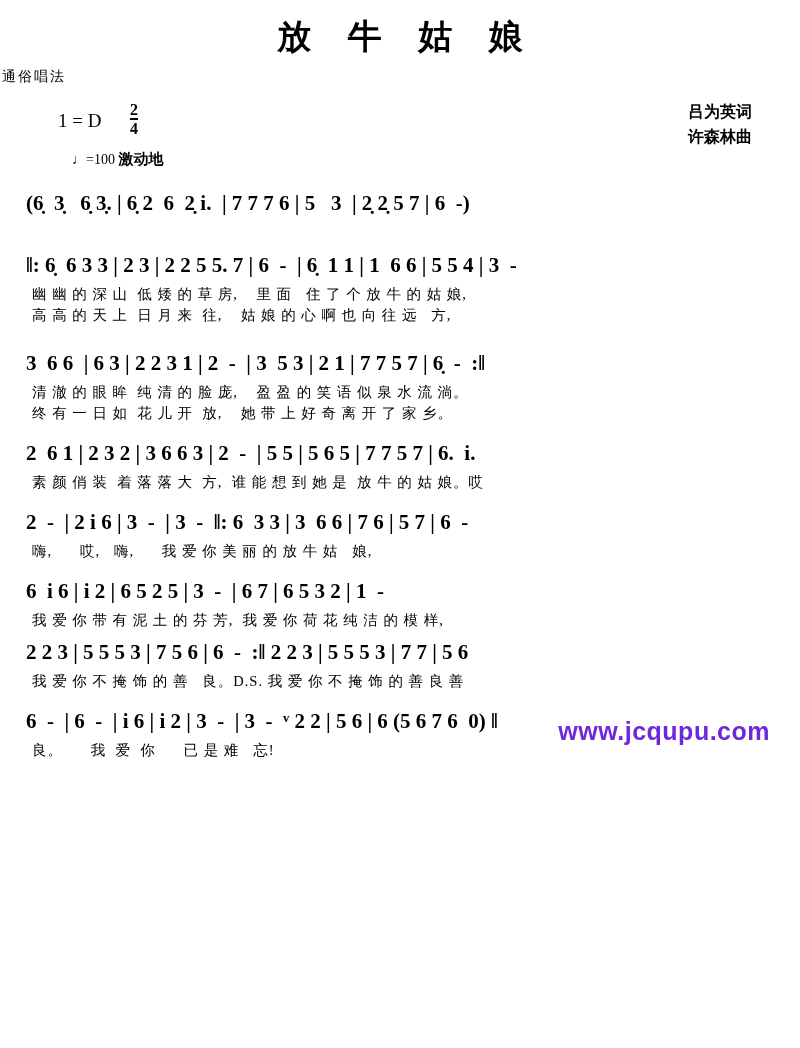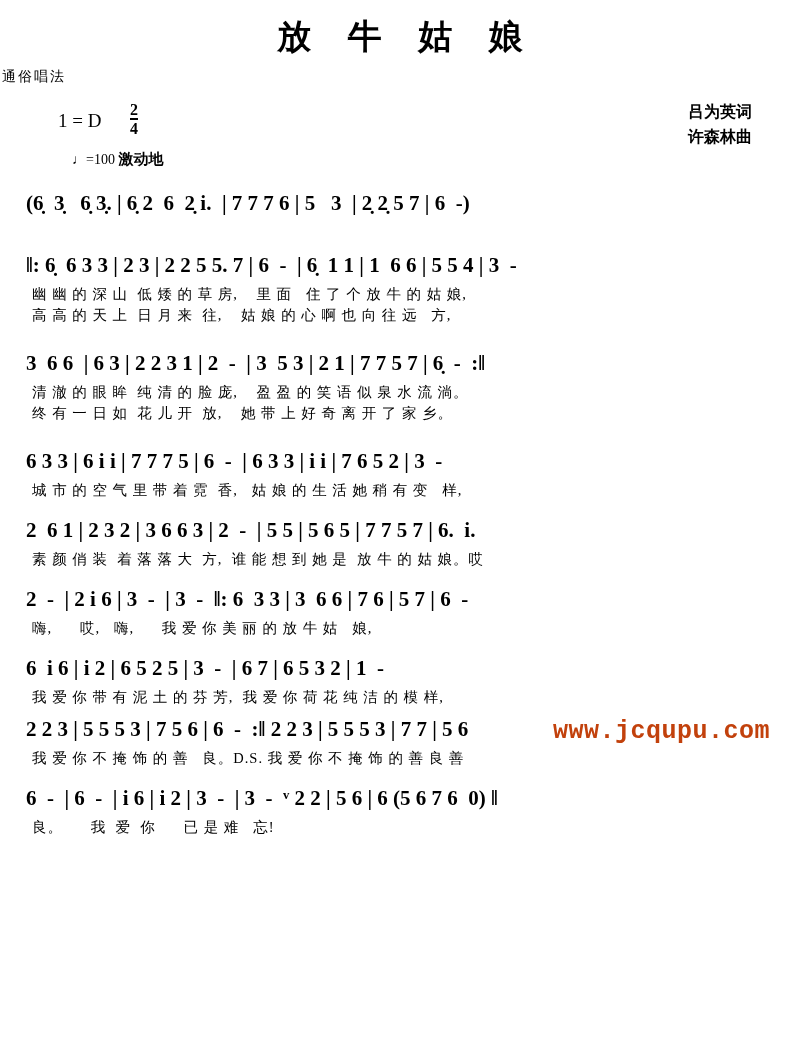--- a/index.html
+++ b/index.html
@@ -107,24 +107,24 @@
     line-height: 1.45;
     height: 21px;
     padding-left: 6px;
   }
 
   
   .footer {
     position: absolute;
     right: 30px;
     bottom: 14px;
-    font-family: Liberation Mono, monospace;
+    font-family: Liberation Sans, sans-serif;
     font-size: 25px;
     font-weight: bold;
-    color: #c2410c;
+    color: #6d28d9;
     letter-spacing: 0.5px;
   }
 </style>
 </head>
 <body>
 
 <div class="sheet">
 
   <div class="title">放 牛 姑 娘</div>
   <div class="subtitle">通俗唱法</div>
@@ -156,24 +156,20 @@
       <div class="lyr">幽 幽 的 深 山  低 矮 的 草 房,    里 面   住 了 个 放 牛 的 姑 娘,</div>
       <div class="lyr">高 高 的 天 上  日 月 来  往,    姑 娘 的 心 啊 也 向 往 远   方,</div>
     </div>
 
     <div class="sysline" style="margin-top:22px;">
       <div class="notes">3  6 6  | 6 3 | 2 2 3 1 | 2  -  | 3  5 3 | 2 1 | 7 7 5 7 | 6̣  -  :‖</div>
       <div class="lyr">清 澈 的 眼 眸  纯 清 的 脸 庞,    盈 盈 的 笑 语 似 泉 水 流 淌。</div>
       <div class="lyr">终 有 一 日 如  花 儿 开  放,    她 带 上 好 奇 离 开 了 家 乡。</div>
     </div>
 
-    <div class="sysline" style="margin-top:22px;">
-      <div class="notes">6 3 3 | 6 i i | 7 7 7 5 | 6  -  | 6 3 3 | i i | 7 6 5 2 | 3  -</div>
-      <div class="lyr">城 市 的 空 气 里 带 着 霓  香,   姑 娘 的 生 活 她 稍 有 变   样,</div>
-    </div>
 
     <div class="sysline" style="margin-top:14px;">
       <div class="notes">2  6 1 | 2 3 2 | 3 6 6 3 | 2  -  | 5 5 | 5 6 5 | 7 7 5 7 | 6.  i.</div>
       <div class="lyr">素 颜 俏 装  着 落 落 大  方,  谁 能 想 到 她 是  放 牛 的 姑 娘。哎</div>
     </div>
 
     <div class="sysline" style="margin-top:14px;">
       <div class="notes">2  -  | 2 i 6 | 3  -  | 3  -  ‖: 6  3 3 | 3  6 6 | 7 6 | 5 7 | 6  -</div>
       <div class="lyr">嗨,      哎,   嗨,      我 爱 你 美 丽 的 放 牛 姑   娘,</div>
     </div>

